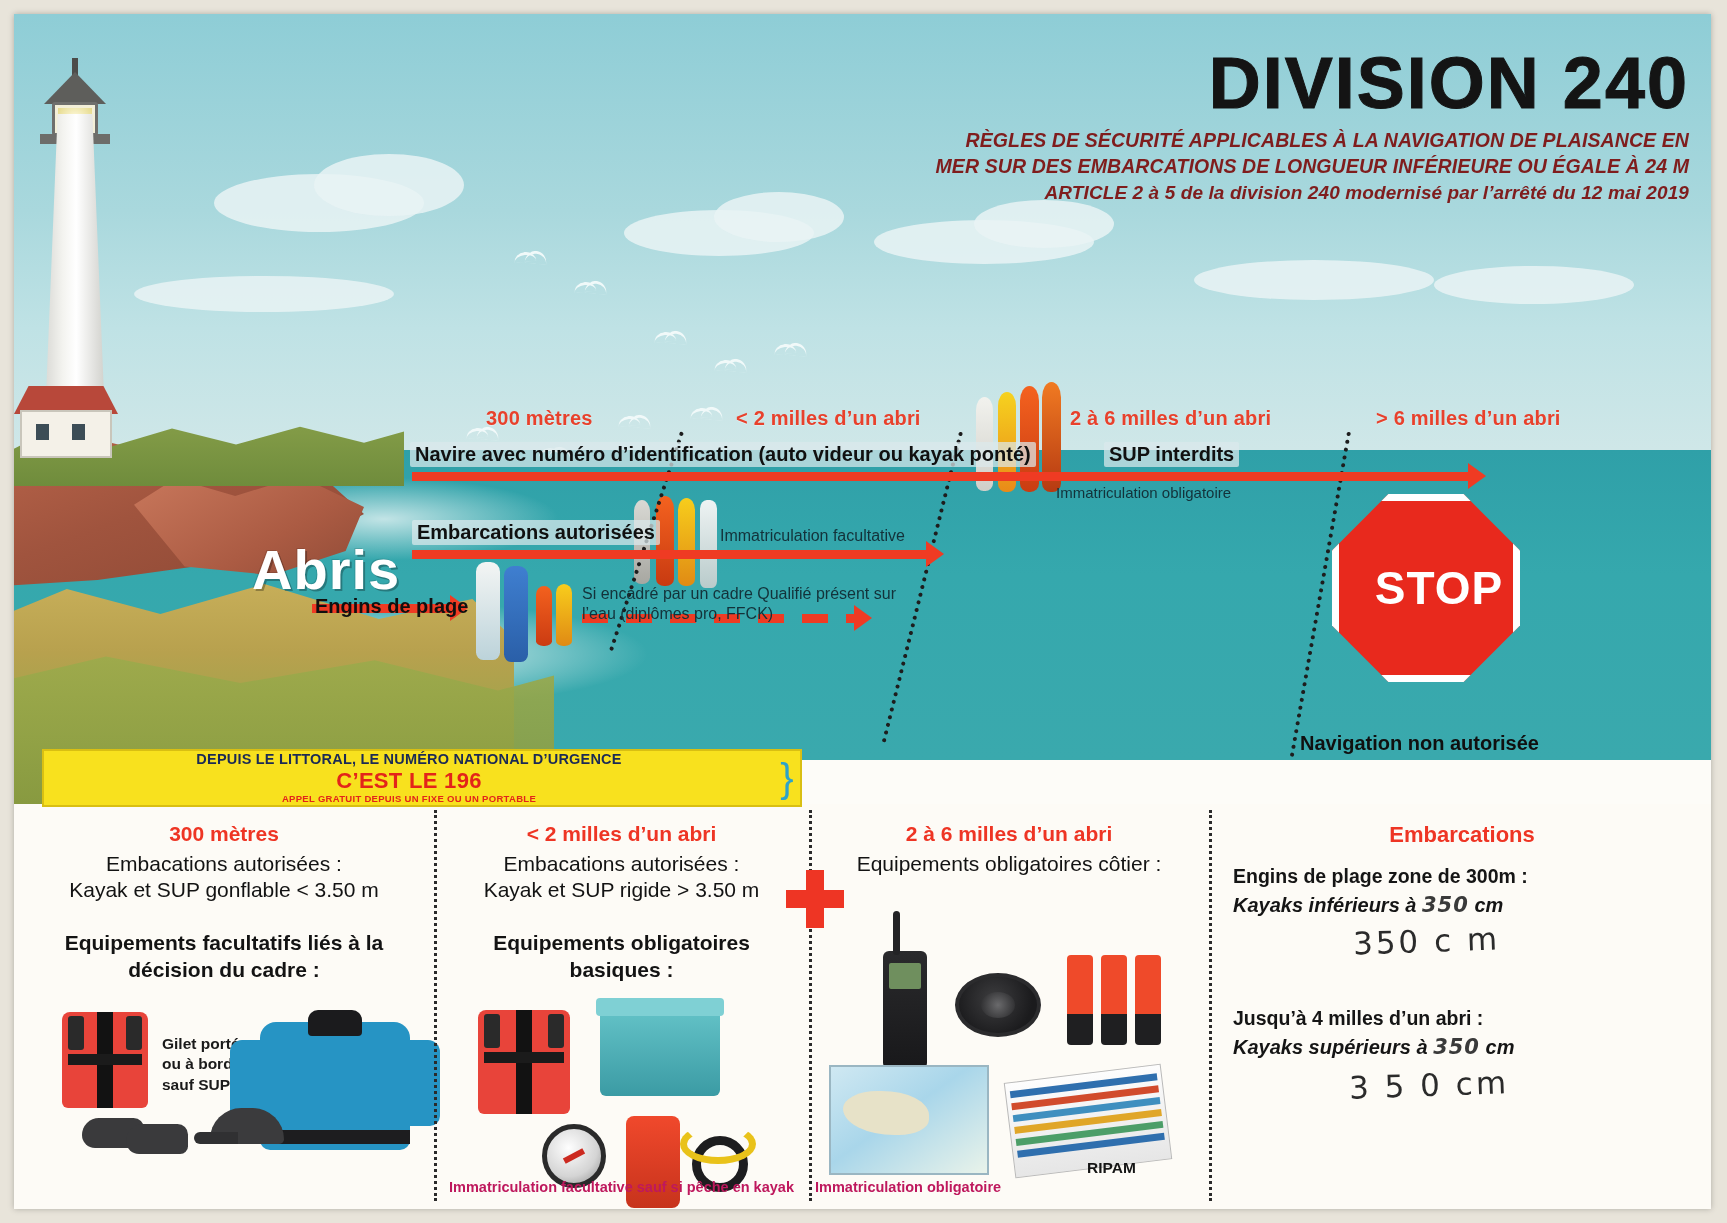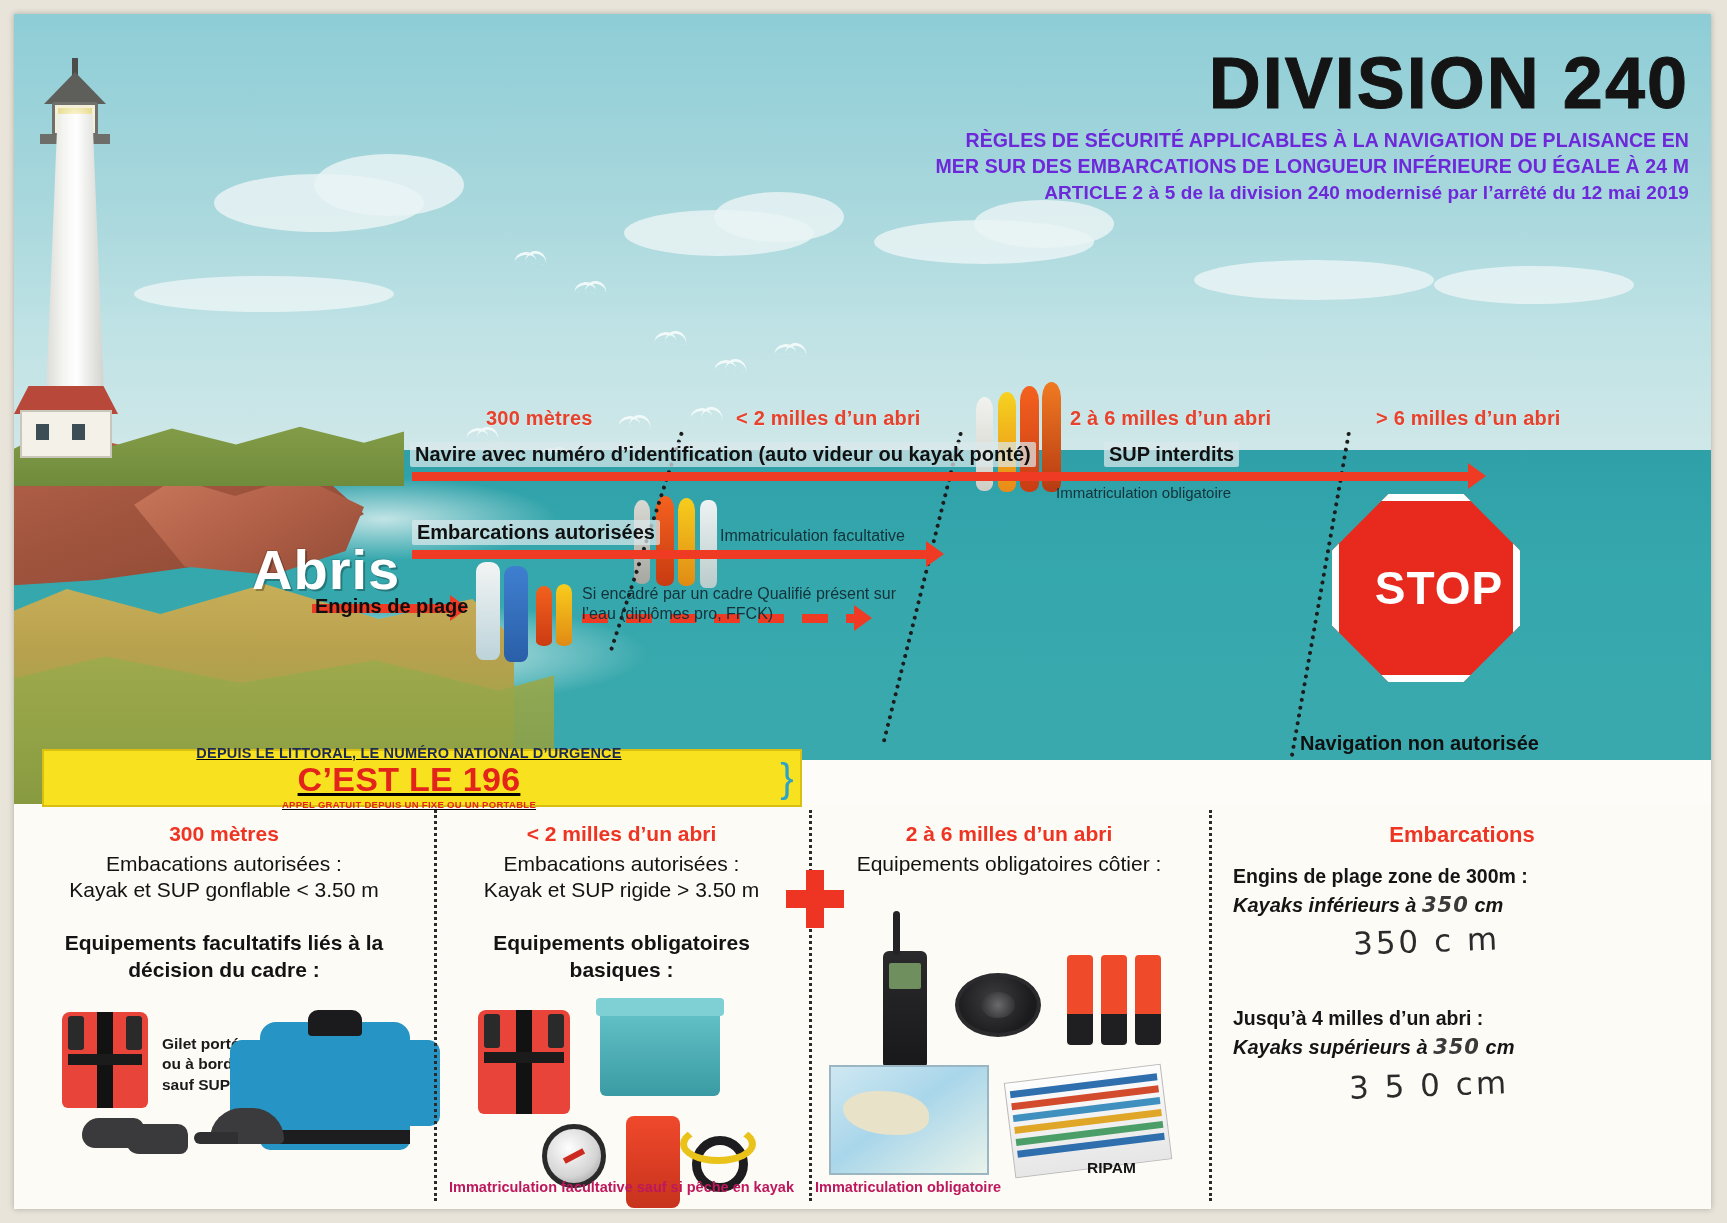--- a/index.html
+++ b/index.html
@@ -145,21 +145,21 @@
     text-align: right; z-index: 40;
   }
   .h-title {
     font-size: 72px; font-weight: 900; letter-spacing: 2px;
     color: #141414; line-height: .98;
     font-family: "Liberation Sans", sans-serif;
     -webkit-text-stroke: 1px #141414;
   }
   .h-sub {
     margin-top: 8px; font-size: 19.5px; font-weight: 800;
-    color: #6d28d9; line-height: 1.38; letter-spacing: .1px;
+    color: #7f1d1d; line-height: 1.38; letter-spacing: .1px; font-style: italic;
   }
   .h-sub .l3 { font-size: 19px; font-weight: 700; }
 
   
   .dist-label {
     position: absolute; z-index: 35;
     color: #e8412c; font-weight: 800; font-size: 20px;
     letter-spacing: .2px; white-space: nowrap;
     text-shadow: 0 1px 0 rgba(255,255,255,.35);
   }
@@ -229,23 +229,23 @@
     font-size: 20px; font-weight: 800; color: #101010;
   }
 
   
   .yellow-banner {
     position: absolute; z-index: 45; left: 28px; top: 735px;
     width: 760px; height: 58px;
     background: #f8e11e; border: 2px solid #d9bf12;
     display: flex; align-items: center;
   }
-  .yb-half { flex: 1; text-align: center; line-height: 1.05; text-decoration: underline; }
+  .yb-half { flex: 1; text-align: center; line-height: 1.05; }
   .yb-l1 { font-size: 14.5px; font-weight: 800; color: #1b2a55; letter-spacing: .2px; }
-  .yb-l2 { font-size: 34px; font-weight: 900; color: #e3241a; letter-spacing: .3px; margin-top: 1px; }
+  .yb-l2 { font-size: 22px; font-weight: 900; color: #e3241a; letter-spacing: .3px; margin-top: 1px; }
   .yb-l3 { font-size: 9.5px; font-weight: 800; color: #e3241a; letter-spacing: .3px; margin-top: 2px; }
   .yb-brace {
     width: 26px; color: #2ea3c9; font-size: 40px; text-align: center; line-height: 1;
   }
 
   
   .bottom {
     position: absolute; left: 0; top: 790px; right: 0; bottom: 0;
     background: #fdfbf6;
     display: flex;

